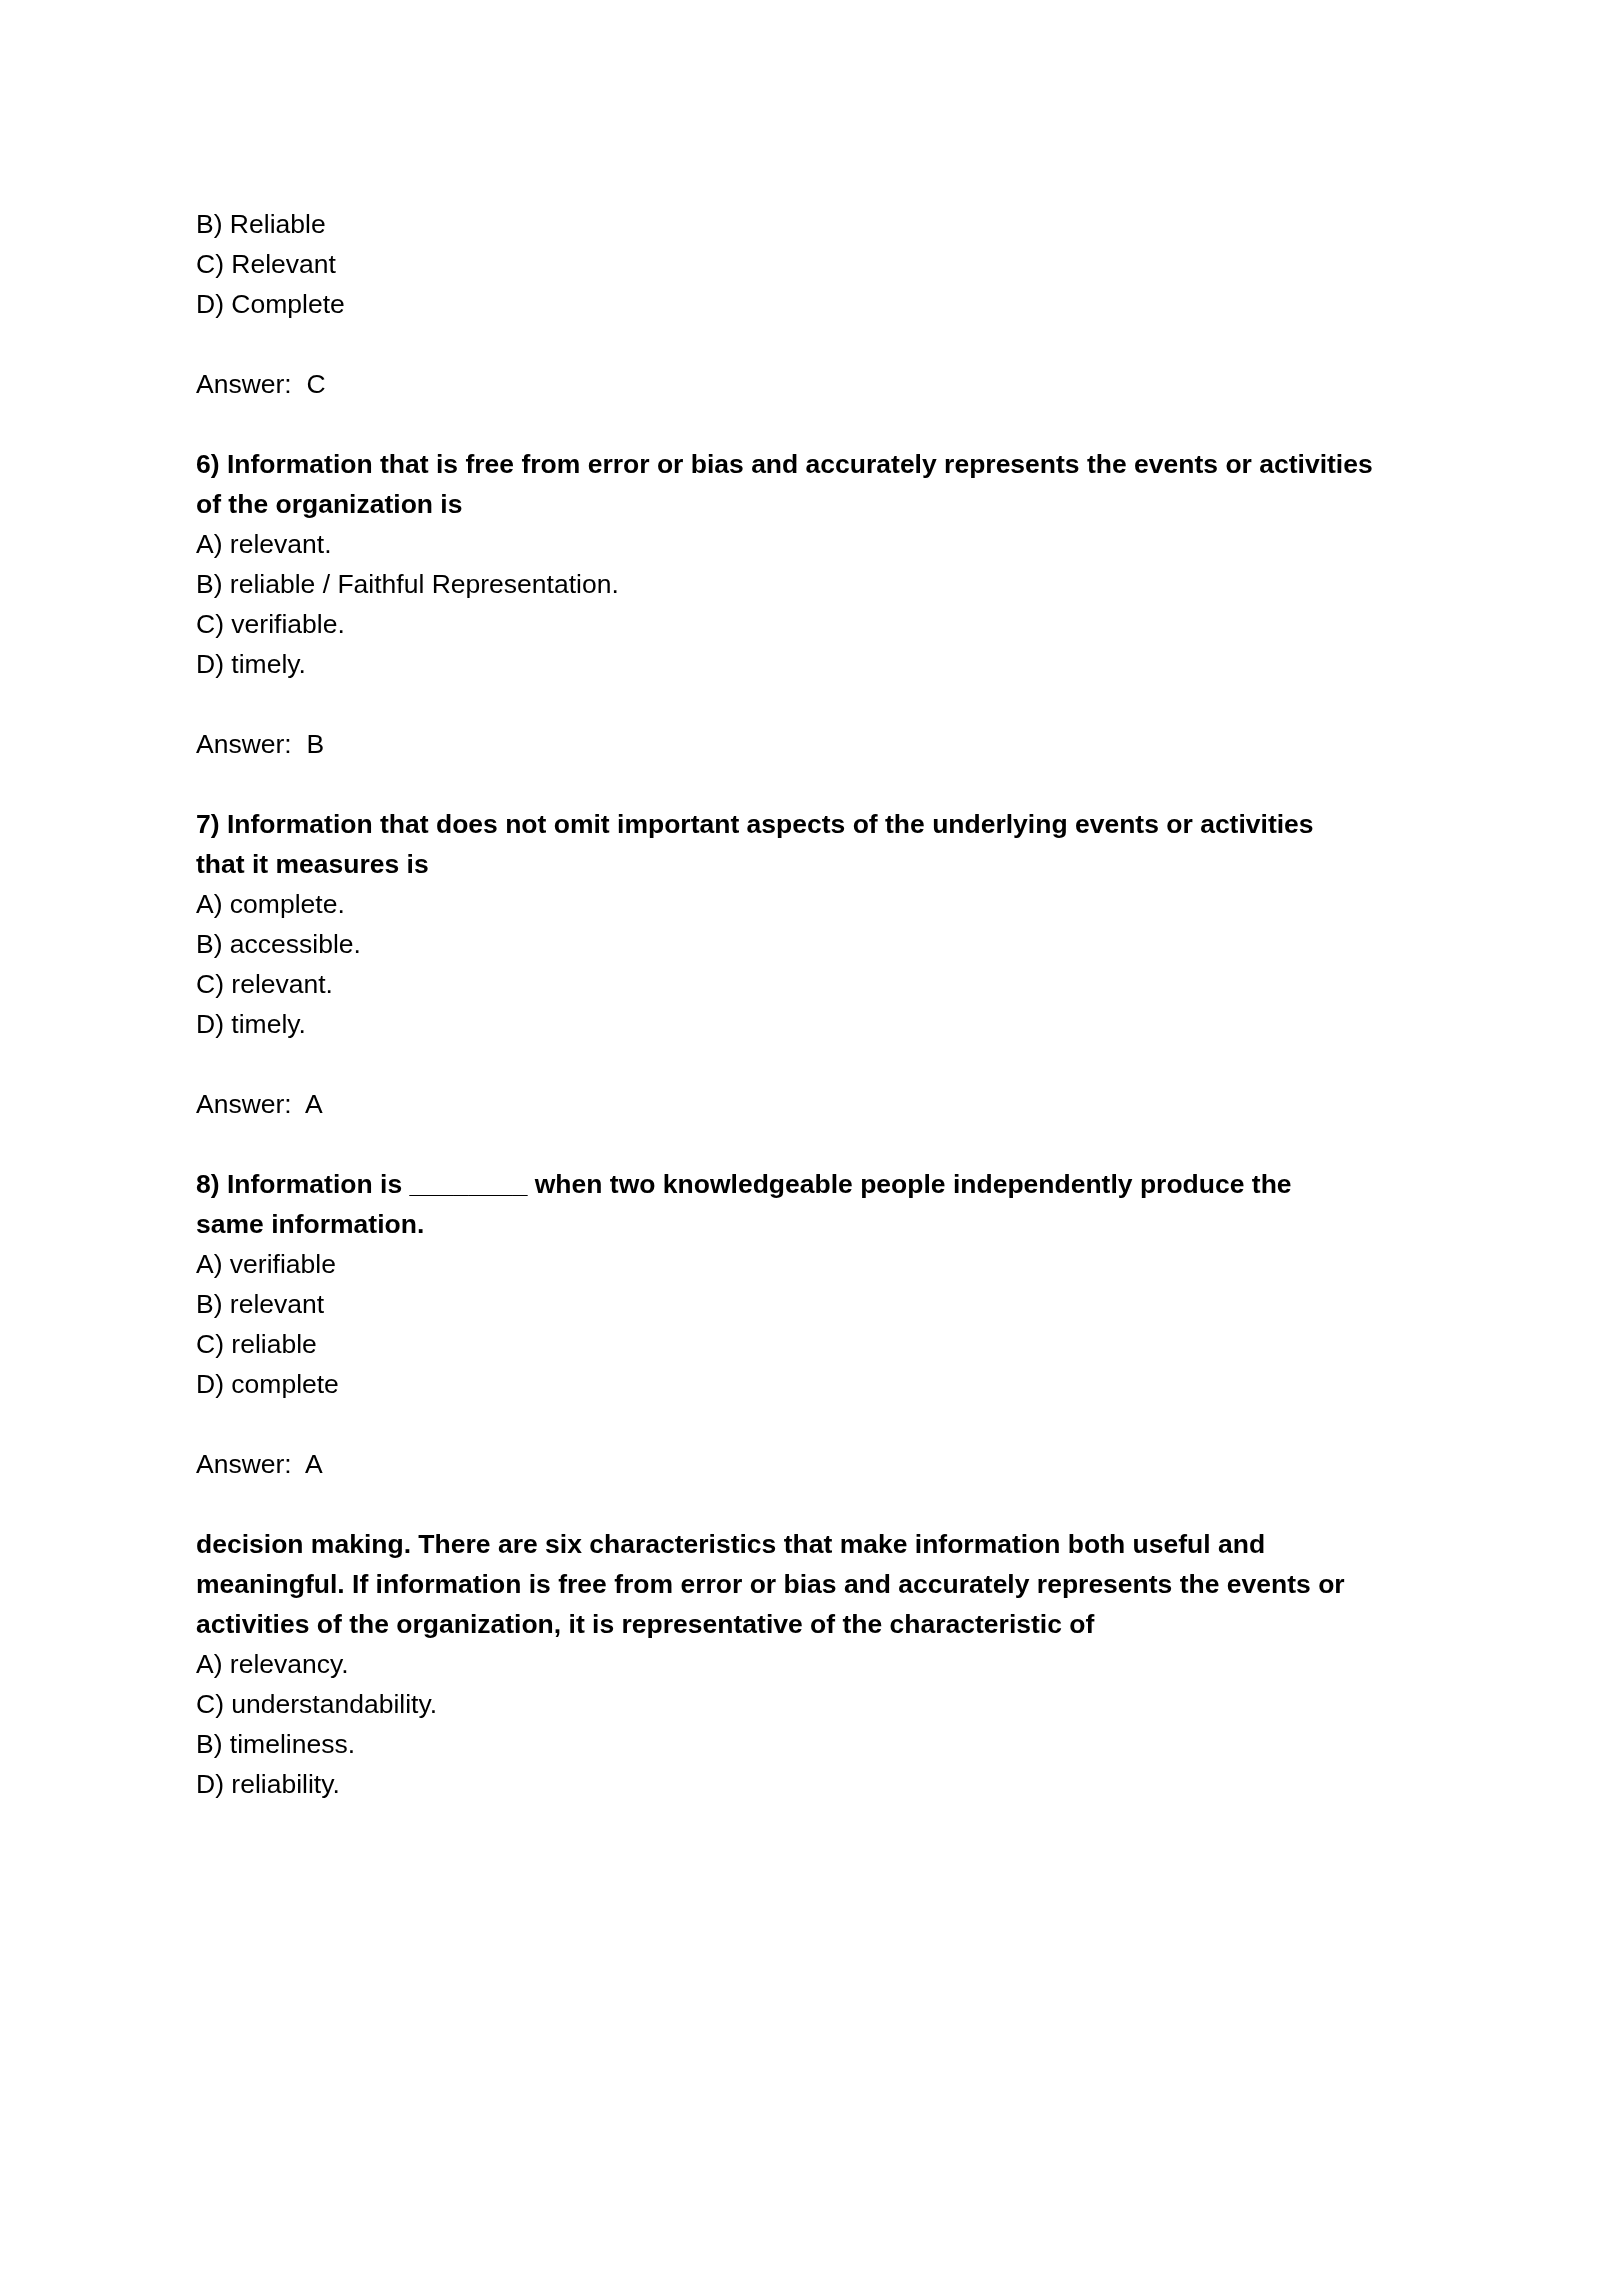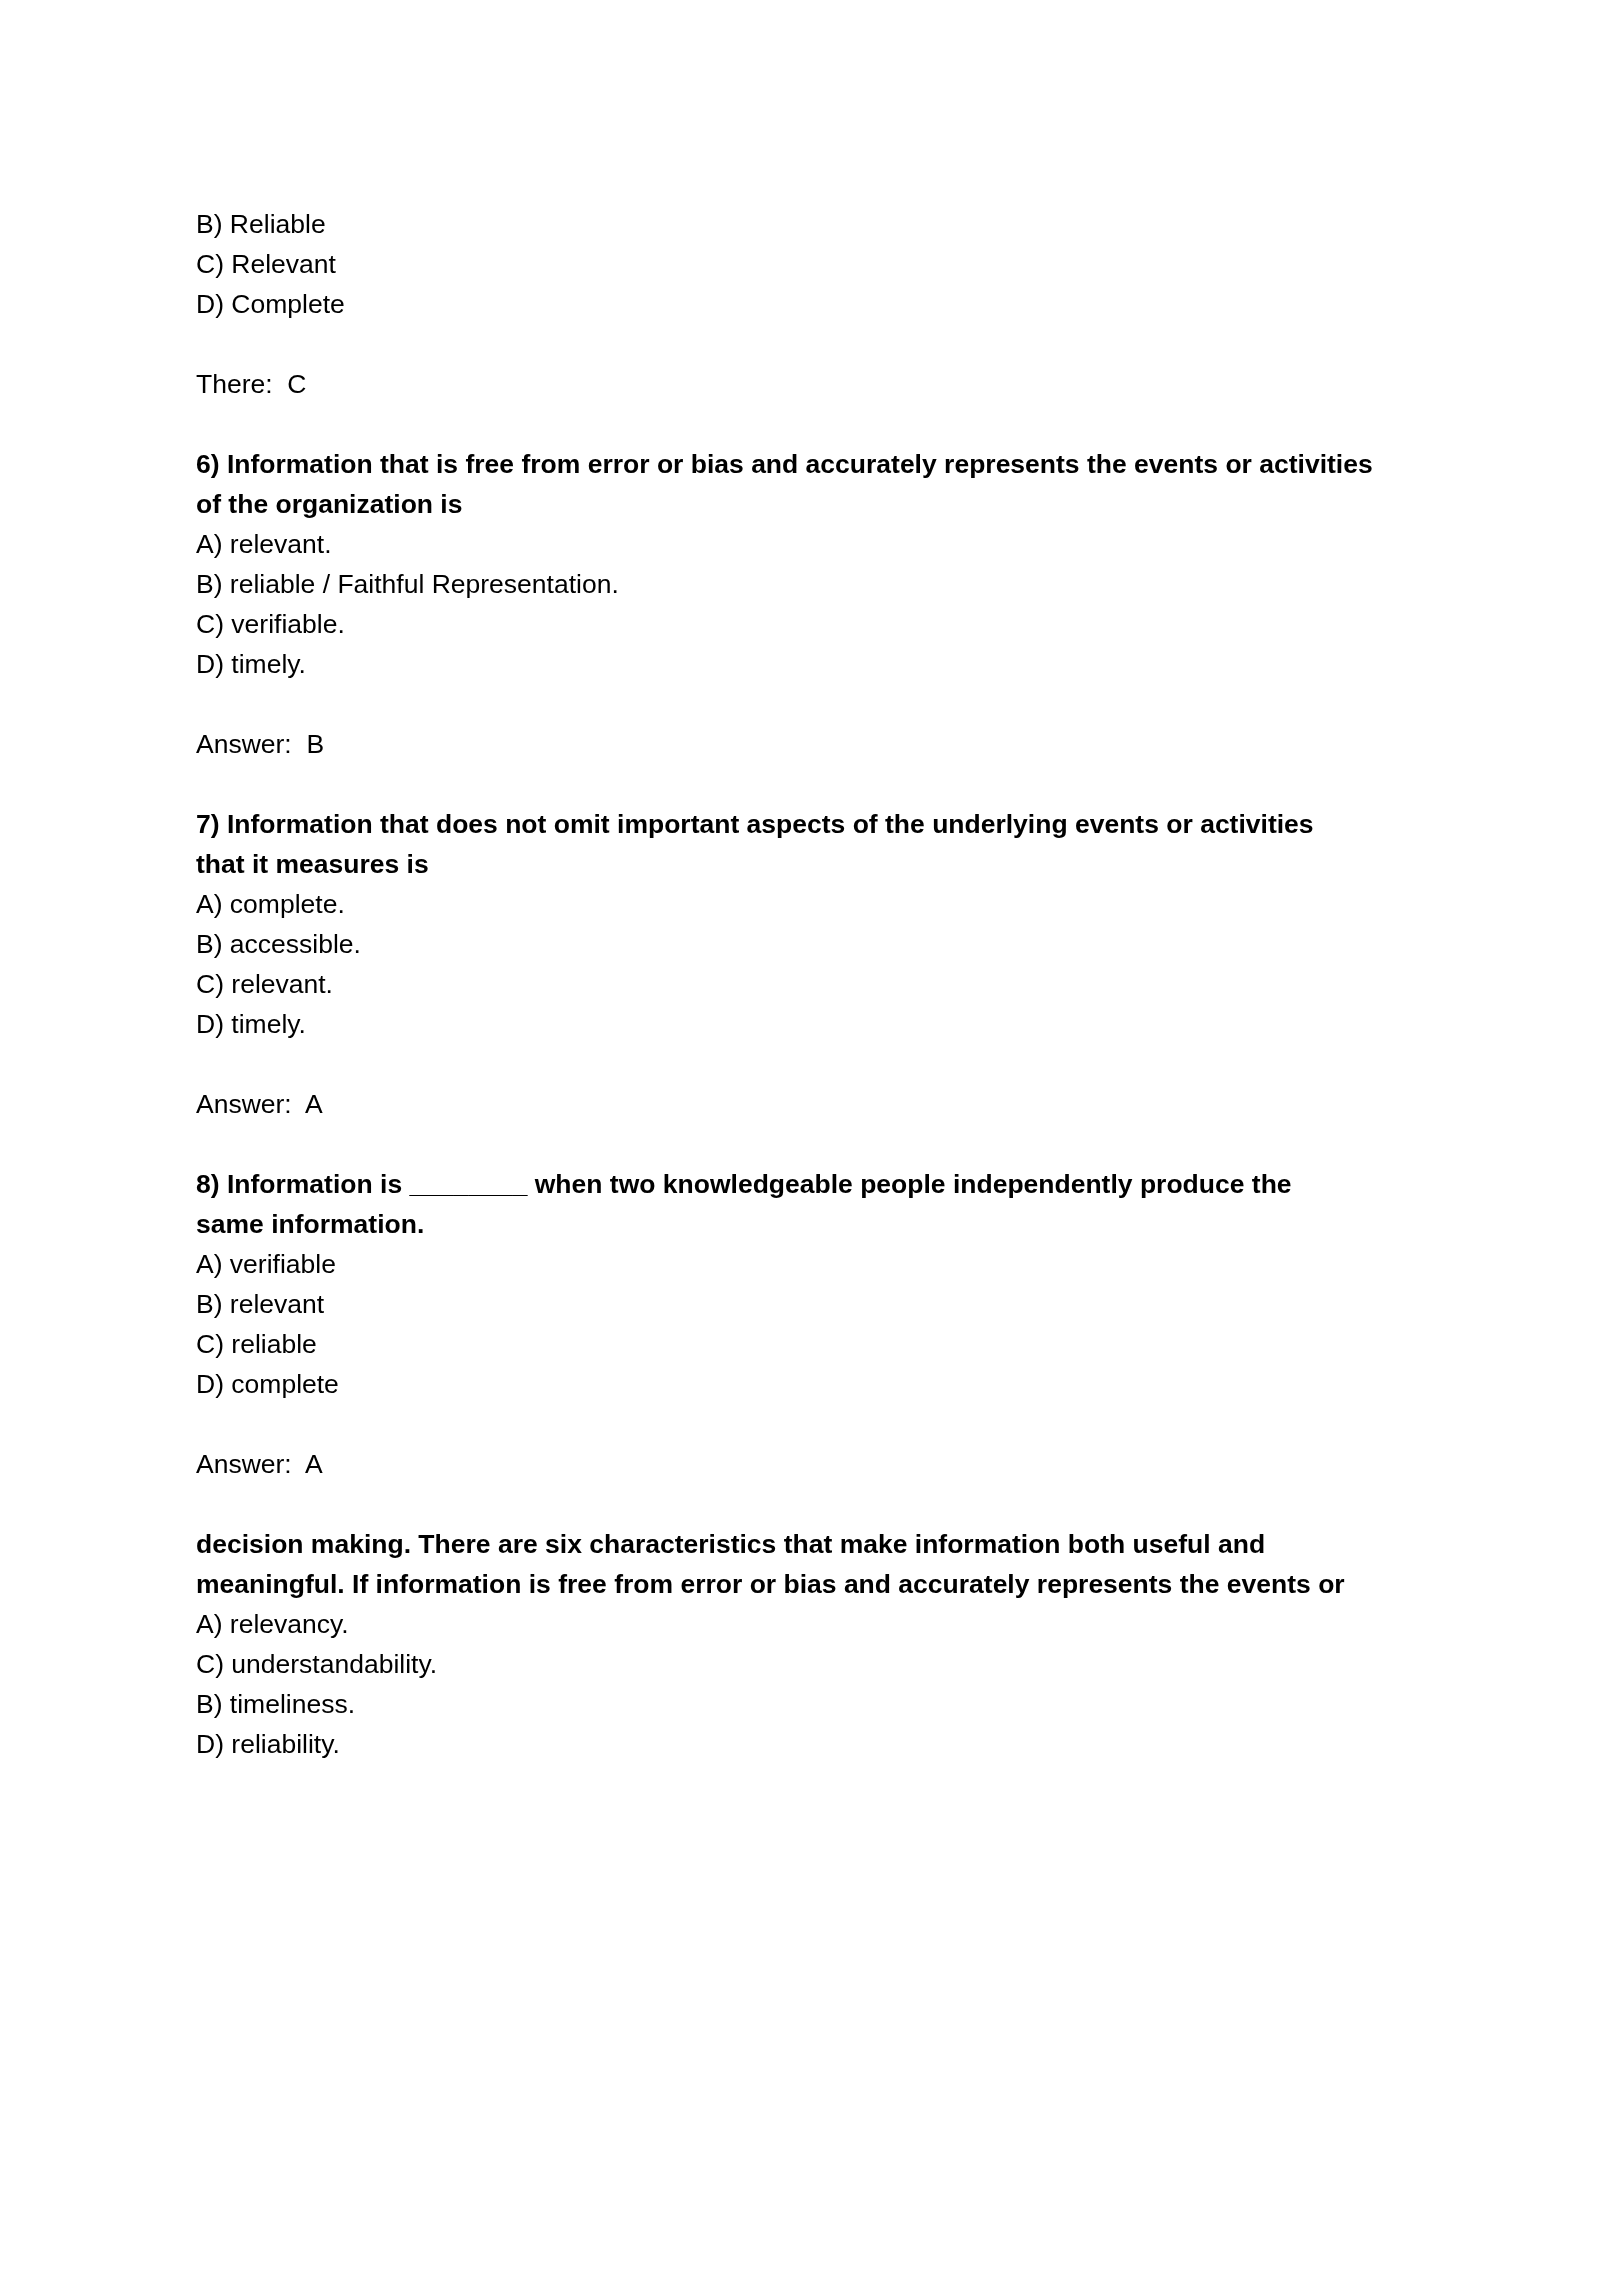--- a/index.html
+++ b/index.html
@@ -52,21 +52,21 @@
 <div class="page">
   <div class="content">
 
     <div class="para">
       <div class="line">B) Reliable</div>
       <div class="line">C) Relevant</div>
       <div class="line">D) Complete</div>
     </div>
 
     <div class="para">
-      <div class="line">There:  C</div>
+      <div class="line">Answer:  C</div>
     </div>
 
     <div class="para">
       <div class="line stem">6) Information that is free from error or bias and accurately represents the events or activities</div>
       <div class="line stem">of the organization is</div>
       <div class="line">A) relevant.</div>
       <div class="line">B) reliable / Faithful Representation.</div>
       <div class="line">C) verifiable.</div>
       <div class="line">D) timely.</div>
     </div>
@@ -97,20 +97,21 @@
       <div class="line">D) complete</div>
     </div>
 
     <div class="para">
       <div class="line">Answer:  A</div>
     </div>
 
     <div class="para">
       <div class="line stem">decision making. There are six characteristics that make information both useful and</div>
       <div class="line stem">meaningful. If information is free from error or bias and accurately represents the events or</div>
+      <div class="line stem">activities of the organization, it is representative of the characteristic of</div>
       <div class="line">A) relevancy.</div>
       <div class="line">C) understandability.</div>
       <div class="line">B) timeliness.</div>
       <div class="line">D) reliability.</div>
     </div>
 
   </div>
 
   <div class="page-number">2</div>
 </div>

